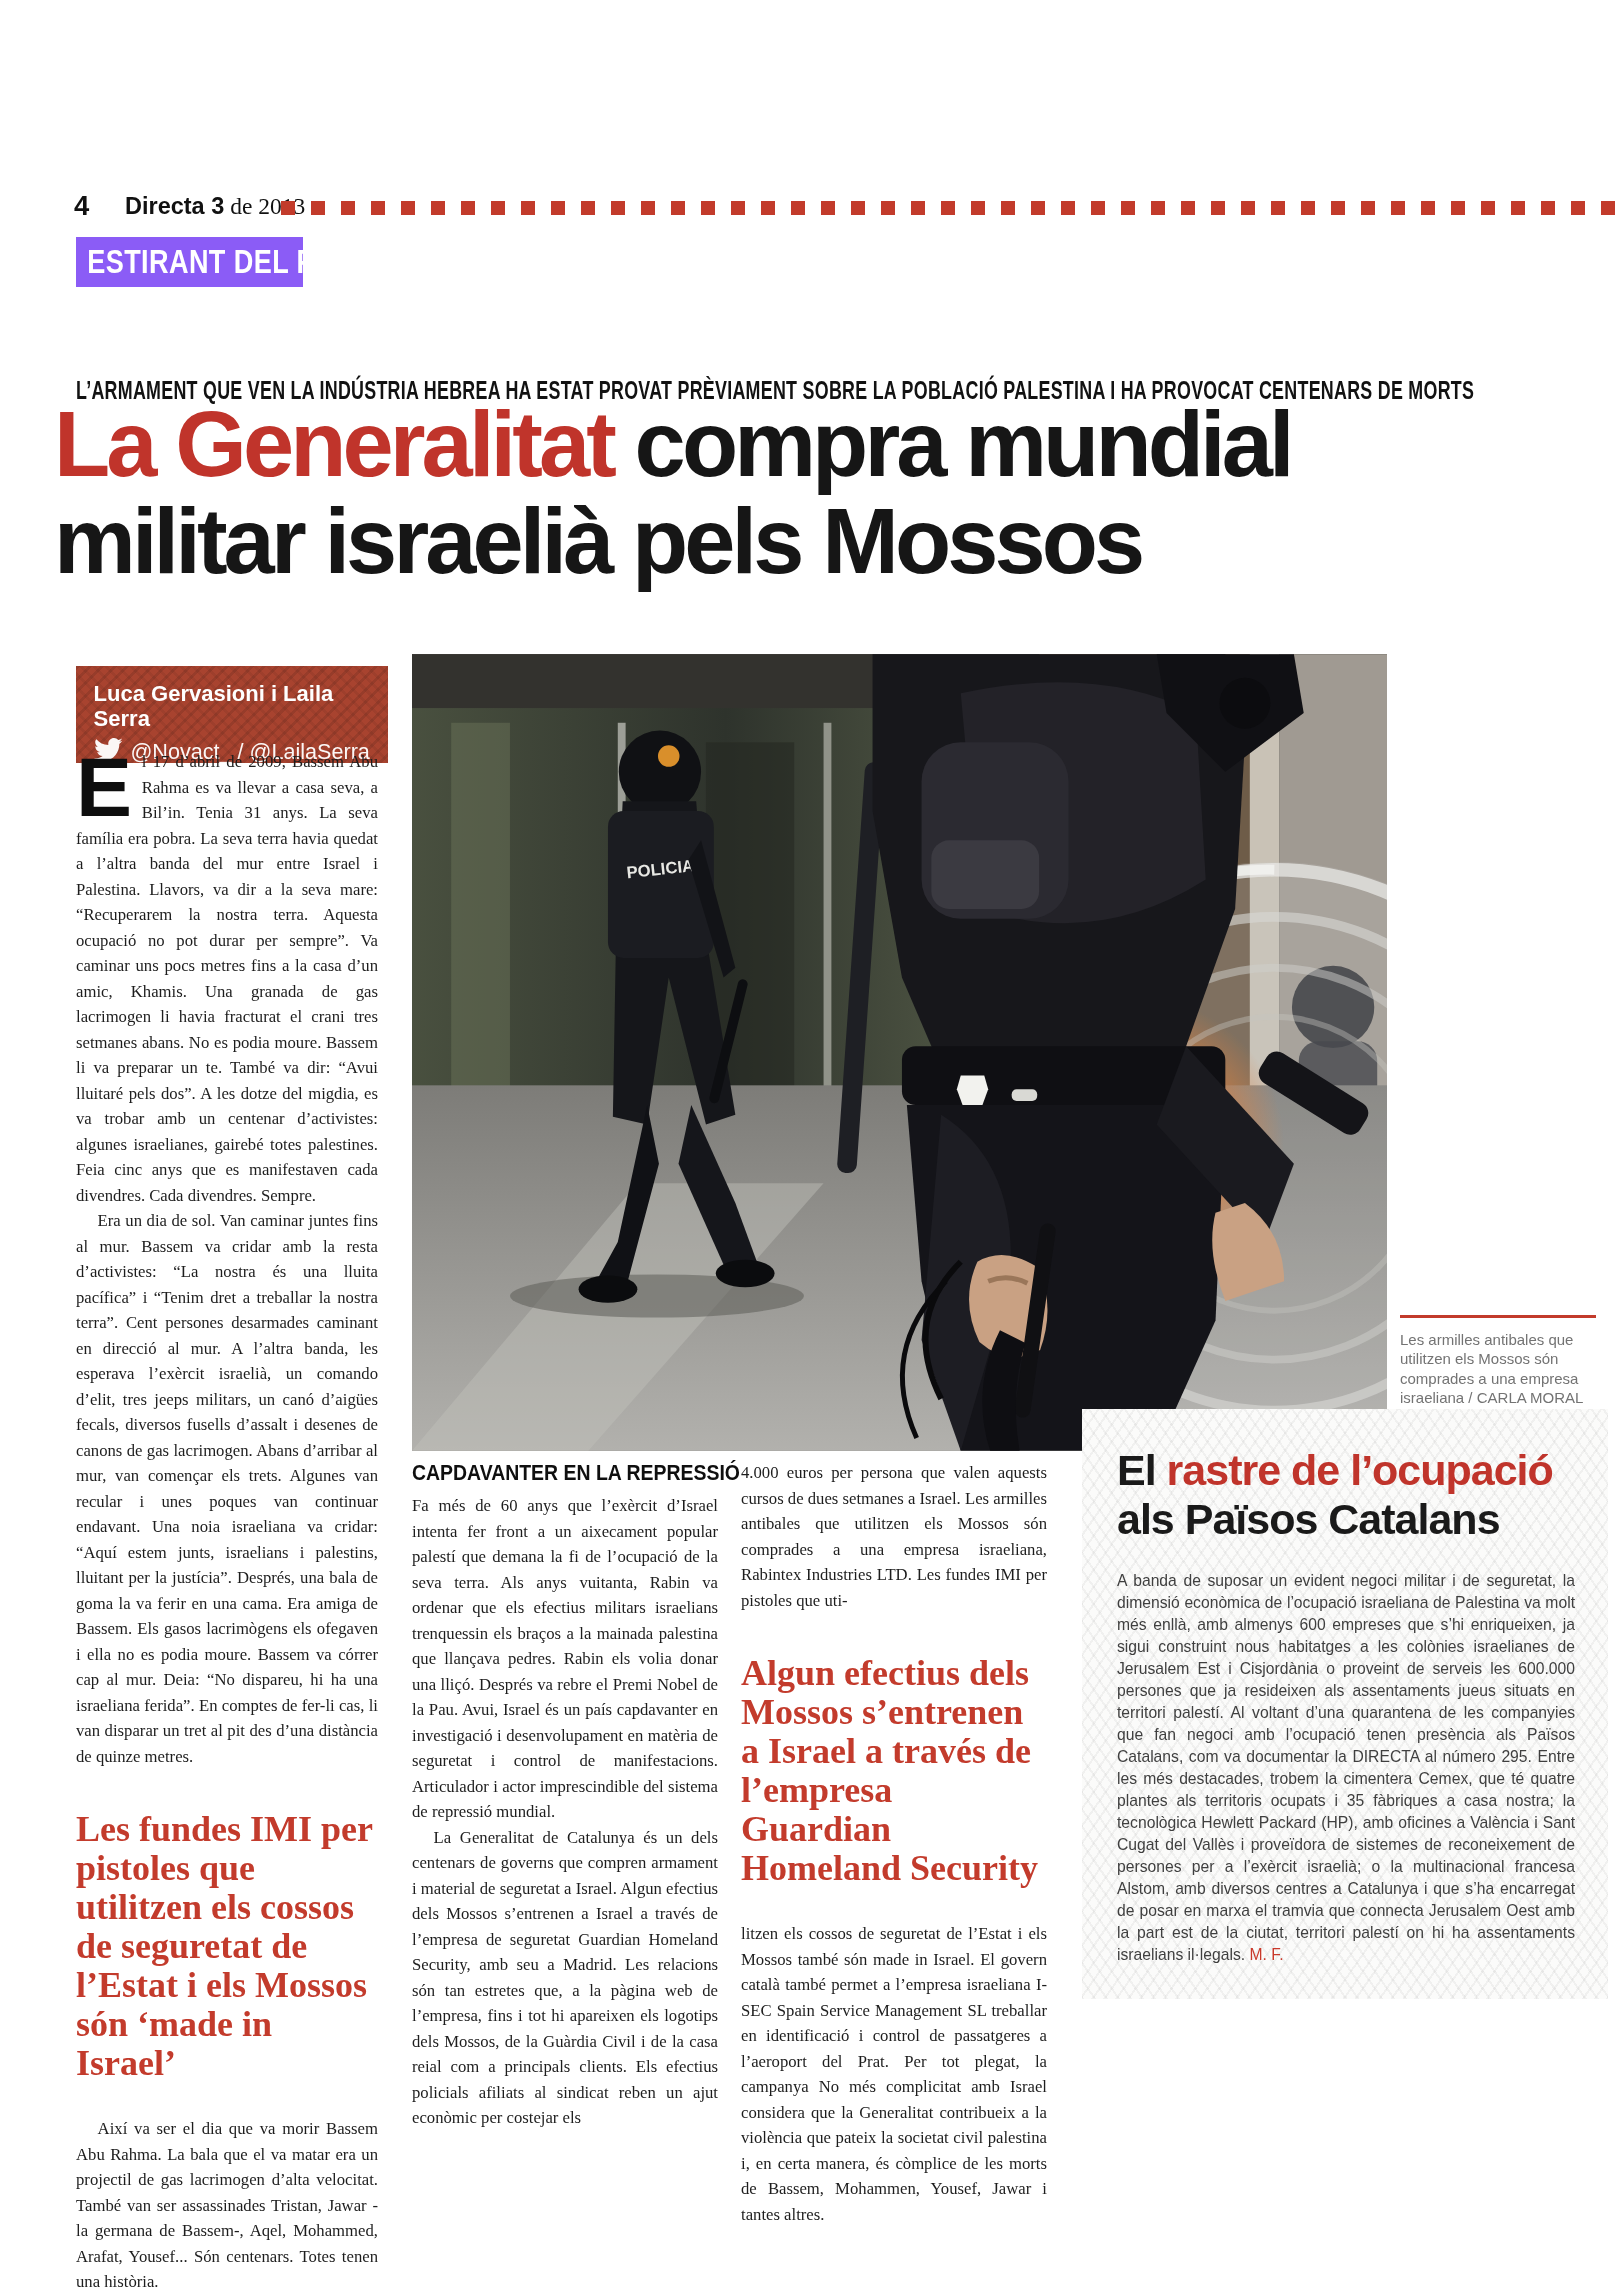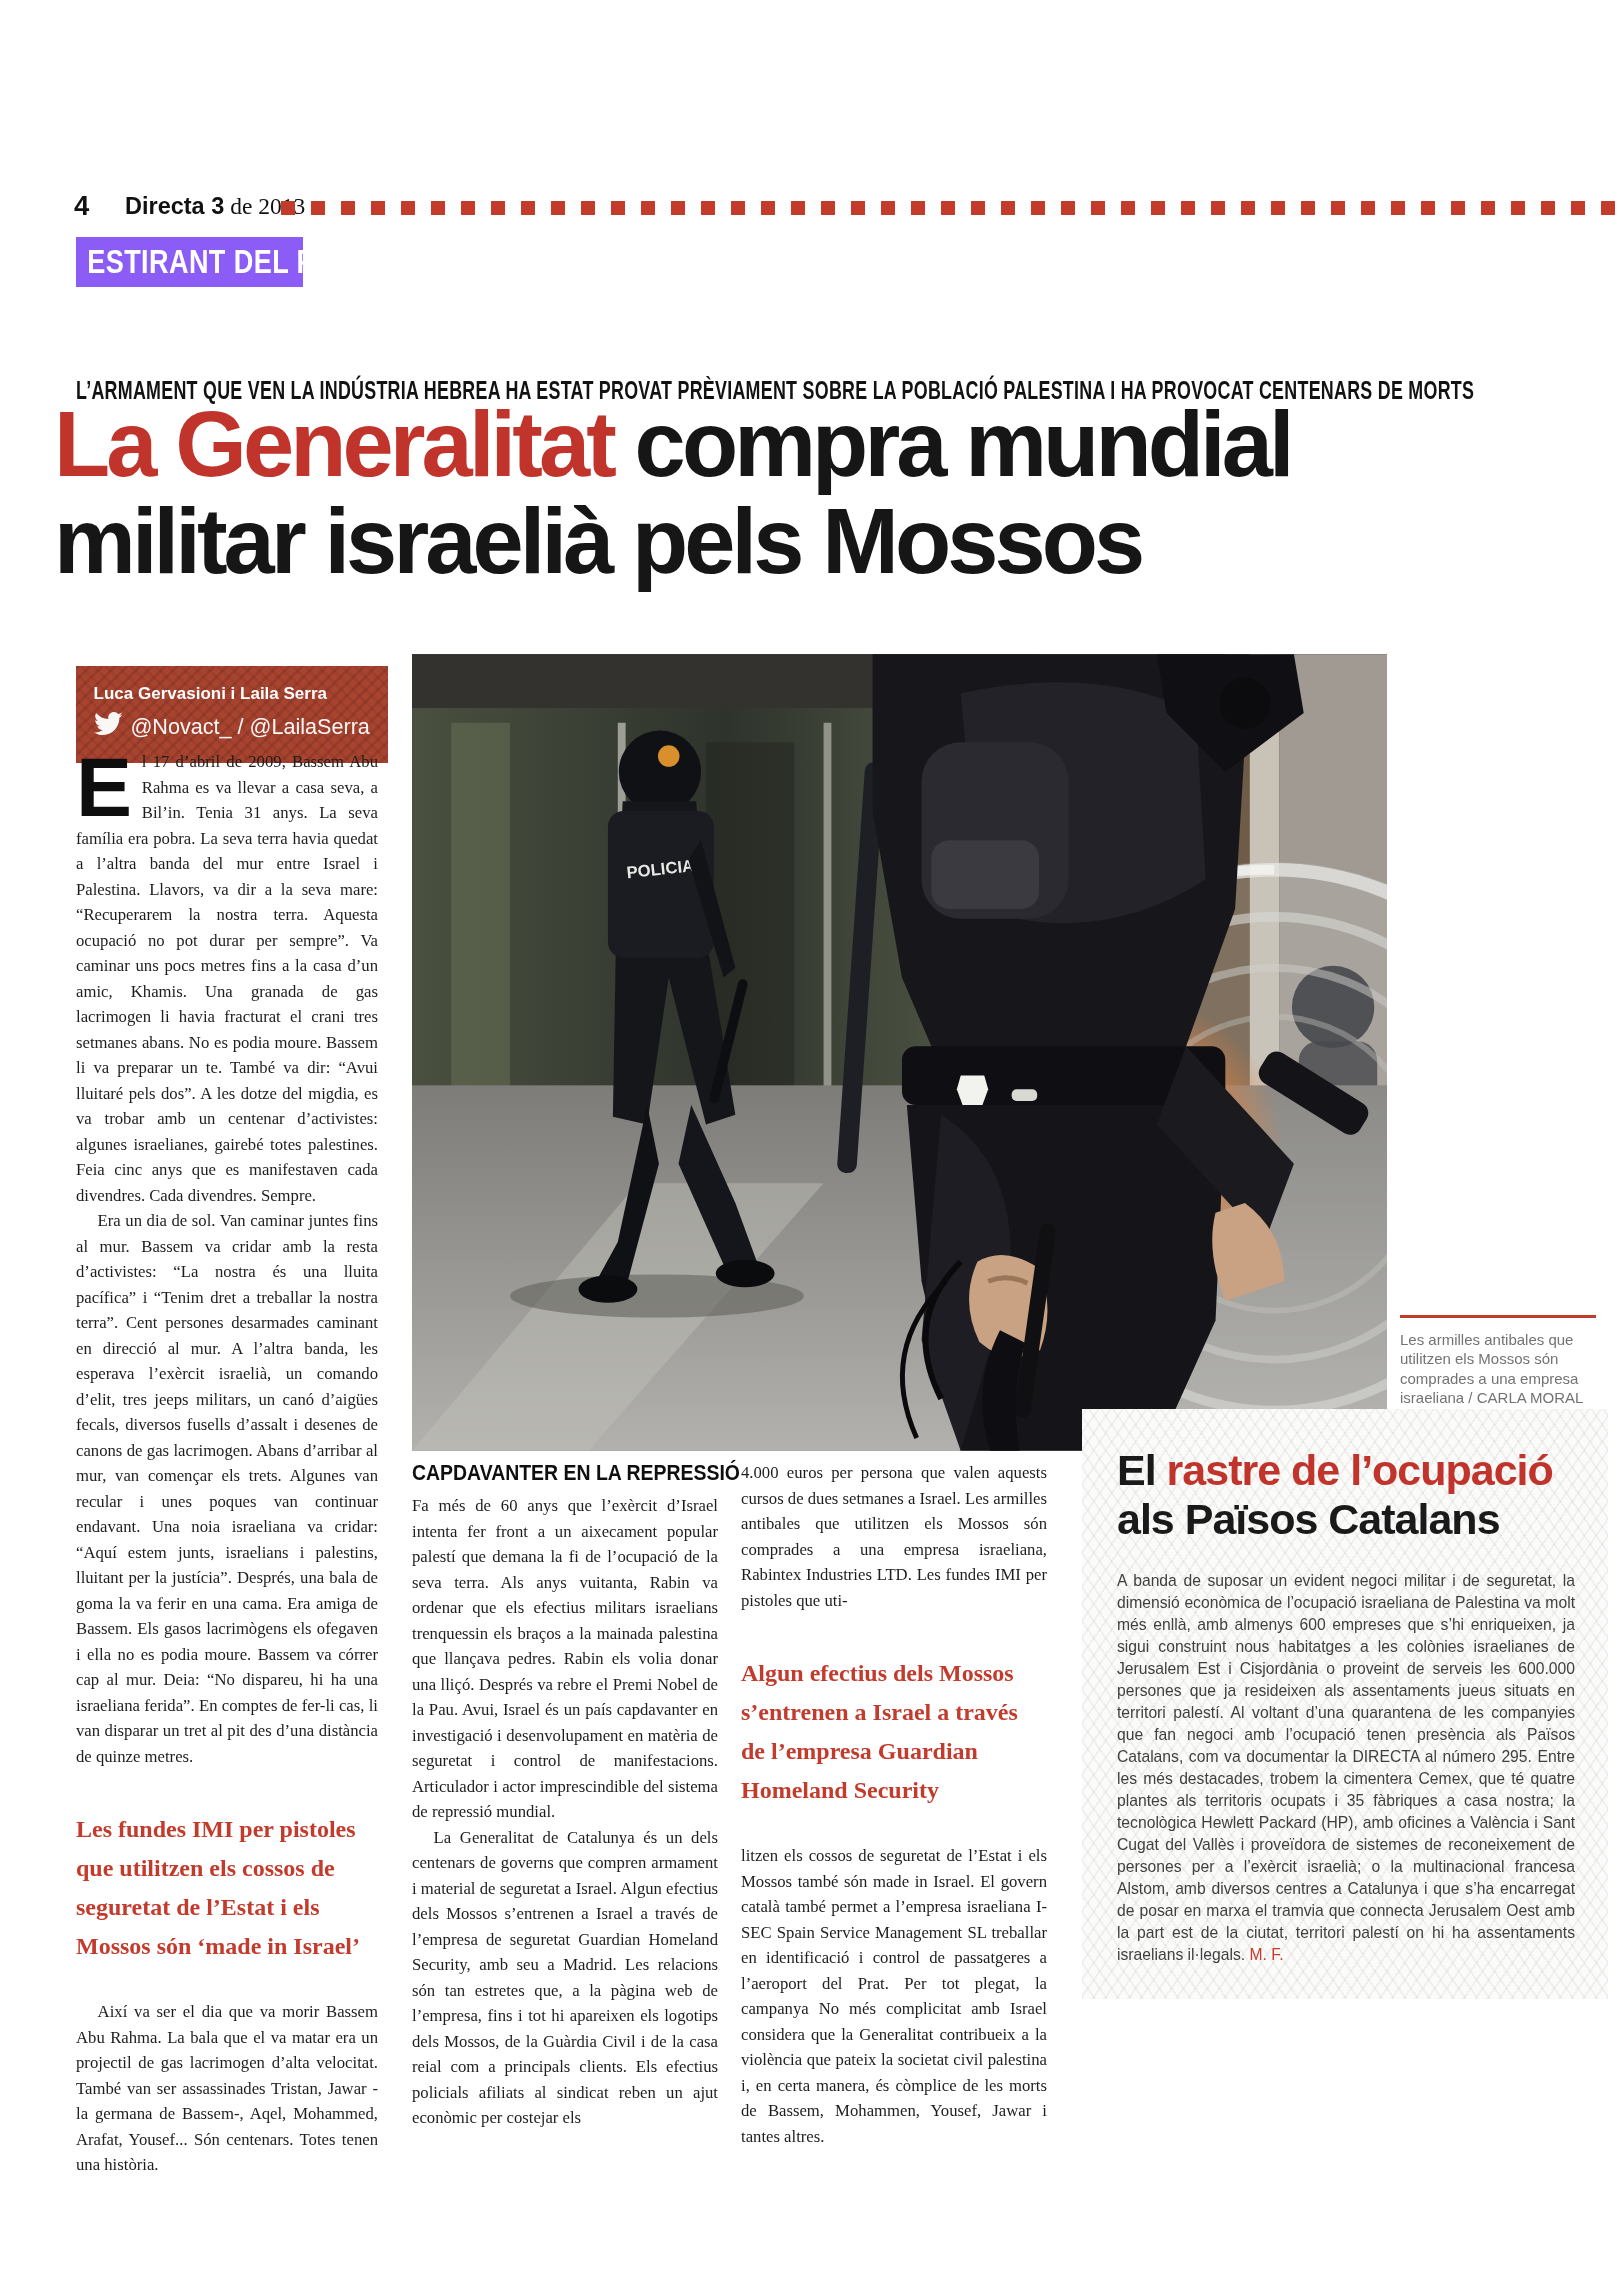--- a/index.html
+++ b/index.html
@@ -27,21 +27,21 @@
   .headline{left:54px;top:396px;font-family:"Liberation Sans",sans-serif;font-weight:800;
     font-size:92px;line-height:97px;letter-spacing:-3.9px;color:#161616;white-space:nowrap;}
   .headline .red{color:#c0342b;}
 
   
   .byline{left:76px;top:666px;width:312px;height:97px;background:#a8432f;
     background-image:
       repeating-linear-gradient(135deg,rgba(0,0,0,.10) 0 2.9px,rgba(255,255,255,0) 2.9px 8.8px),
       repeating-linear-gradient(45deg,rgba(0,0,0,.06) 0 2.9px,rgba(255,255,255,0) 2.9px 8.8px);
     box-sizing:border-box;padding:14.7px 15.7px 0 17.6px;font-family:"Liberation Sans",sans-serif;color:#fff;}
-  .byline .authors{font-weight:800;font-size:17px;line-height:25.5px;}
+  .byline .authors{font-weight:800;font-size:22px;line-height:25.5px;}
   .byline .tw{display:flex;align-items:center;gap:7.8px;margin-top:5.9px;font-size:21.6px;font-weight:400;opacity:.96;}
   .byline .tw svg{width:29px;height:23.5px;flex:0 0 auto;}
 
   
   .photo{left:412px;top:654px;width:975px;height:797px;background:#8e8d8a;}
   .photo svg{display:block;}
 
   
   .caption{left:1400px;top:1315px;width:212px;font-family:"Liberation Sans",sans-serif;
     font-size:15px;line-height:19.6px;color:#737373;}
@@ -52,21 +52,21 @@
   .col1{left:76px;top:749px;width:302px;}
   .col2{left:412px;top:1460px;width:306px;}
   .col3{left:741px;top:1460px;width:306px;}
   .col p{margin:0;}
   .col p.ind{text-indent:21.6px;}
   .dropcap{float:left;font-family:"Liberation Sans",sans-serif;font-weight:800;
     font-size:84px;line-height:69px;padding:3.9px 9.8px 0 0;color:#0e0e0e;}
   .subhead{display:block;transform:scaleX(.9);transform-origin:left center;white-space:nowrap;
     font-family:"Liberation Sans",sans-serif;font-weight:800;font-size:21.6px;color:#0f0f0f;
     margin:0 0 7.8px 0;letter-spacing:0;}
-  .pullquote{font-family:"Liberation Serif",serif;font-weight:700;font-size:24px;line-height:39px;
+  .pullquote{font-family:"Liberation Serif",serif;font-weight:700;font-size:36px;line-height:39px;
     color:#c33b2c;text-align:left;margin:41px 0 33px 0;}
 
   
   .sidebar{left:1082px;top:1409px;width:526px;box-sizing:border-box;padding:37px 33px 33px 35px;
     background:
       repeating-linear-gradient(55deg,rgba(0,0,0,.045) 0 2px,rgba(0,0,0,0) 2px 9.8px),
       repeating-linear-gradient(-55deg,rgba(0,0,0,.045) 0 2px,rgba(0,0,0,0) 2px 9.8px),
       #fbfbfa;}
   .sidebar h2{margin:0 0 25.5px 0;font-family:"Liberation Sans",sans-serif;font-weight:800;
     font-size:43px;line-height:49px;letter-spacing:-1px;color:#1a1a1a;}

